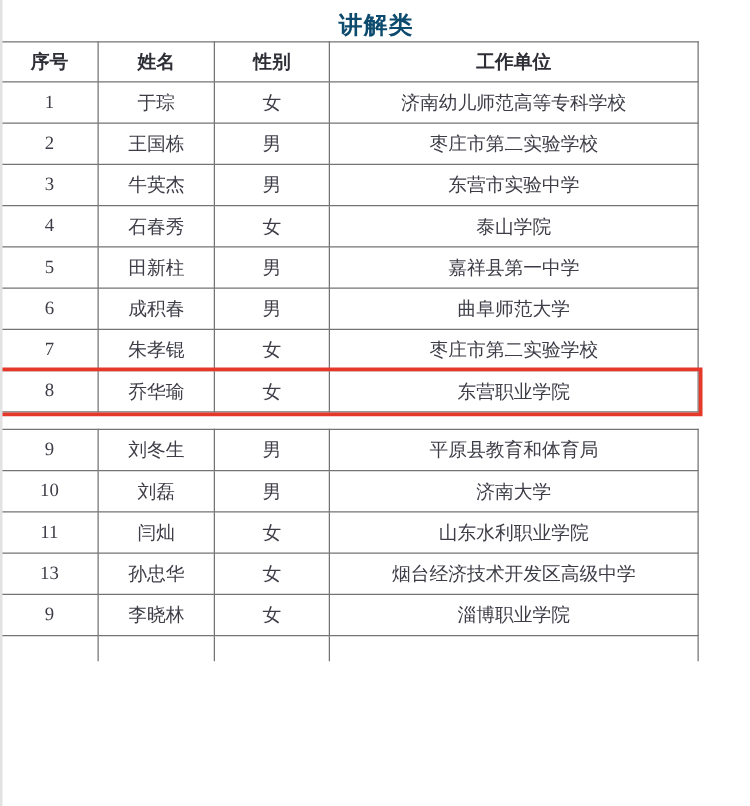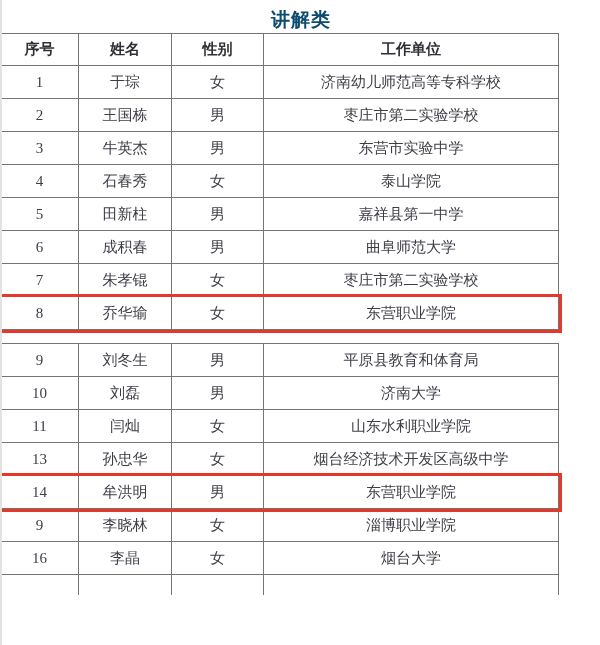--- a/index.html
+++ b/index.html
@@ -159,37 +159,25 @@
         <td>闫灿</td>
         <td>女</td>
         <td>山东水利职业学院</td>
       </tr>
       <tr>
         <td>13</td>
         <td>孙忠华</td>
         <td>女</td>
         <td>烟台经济技术开发区高级中学</td>
       </tr>
-      <tr class="highlight">
-        <td>14</td>
-        <td>牟洪明</td>
-        <td>男</td>
-        <td>东营职业学院</td>
-      </tr>
       <tr>
         <td>9</td>
         <td>李晓林</td>
         <td>女</td>
         <td>淄博职业学院</td>
-      </tr>
-      <tr>
-        <td>16</td>
-        <td>李晶</td>
-        <td>女</td>
-        <td>烟台大学</td>
       </tr>
       <tr class="partial">
         <td></td>
         <td></td>
         <td></td>
         <td></td>
       </tr>
     </tbody>
 </table>
 

